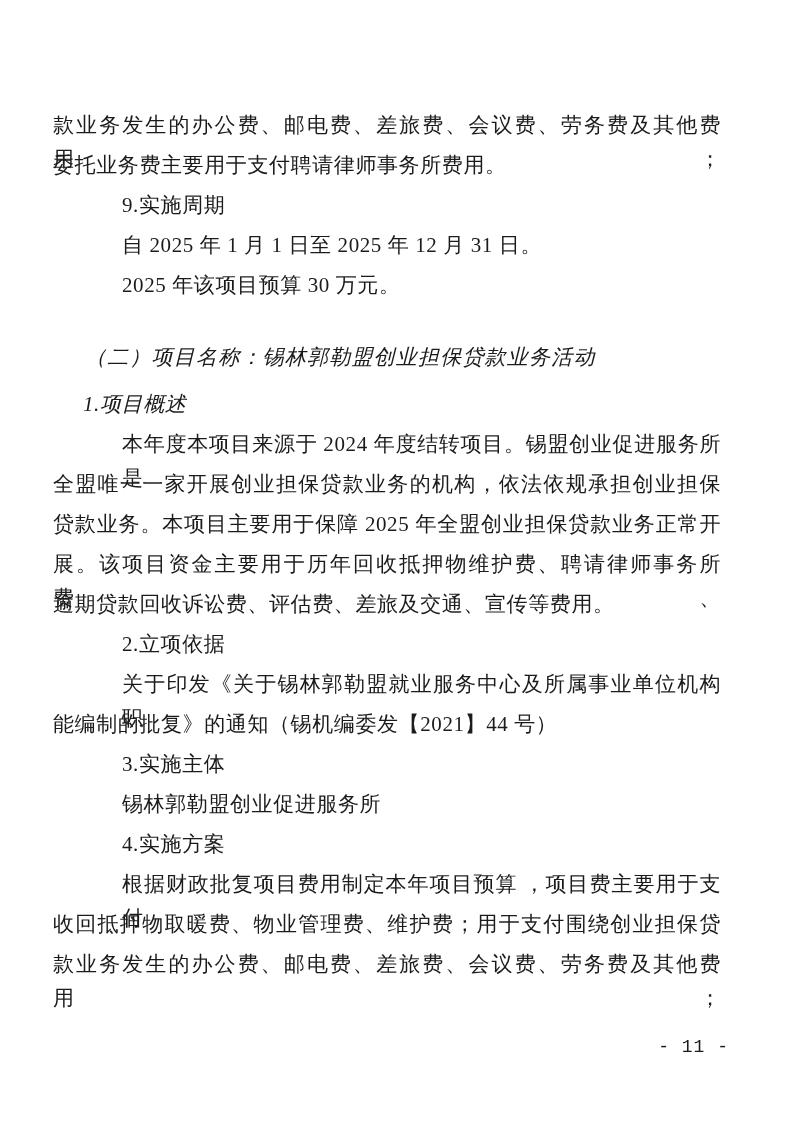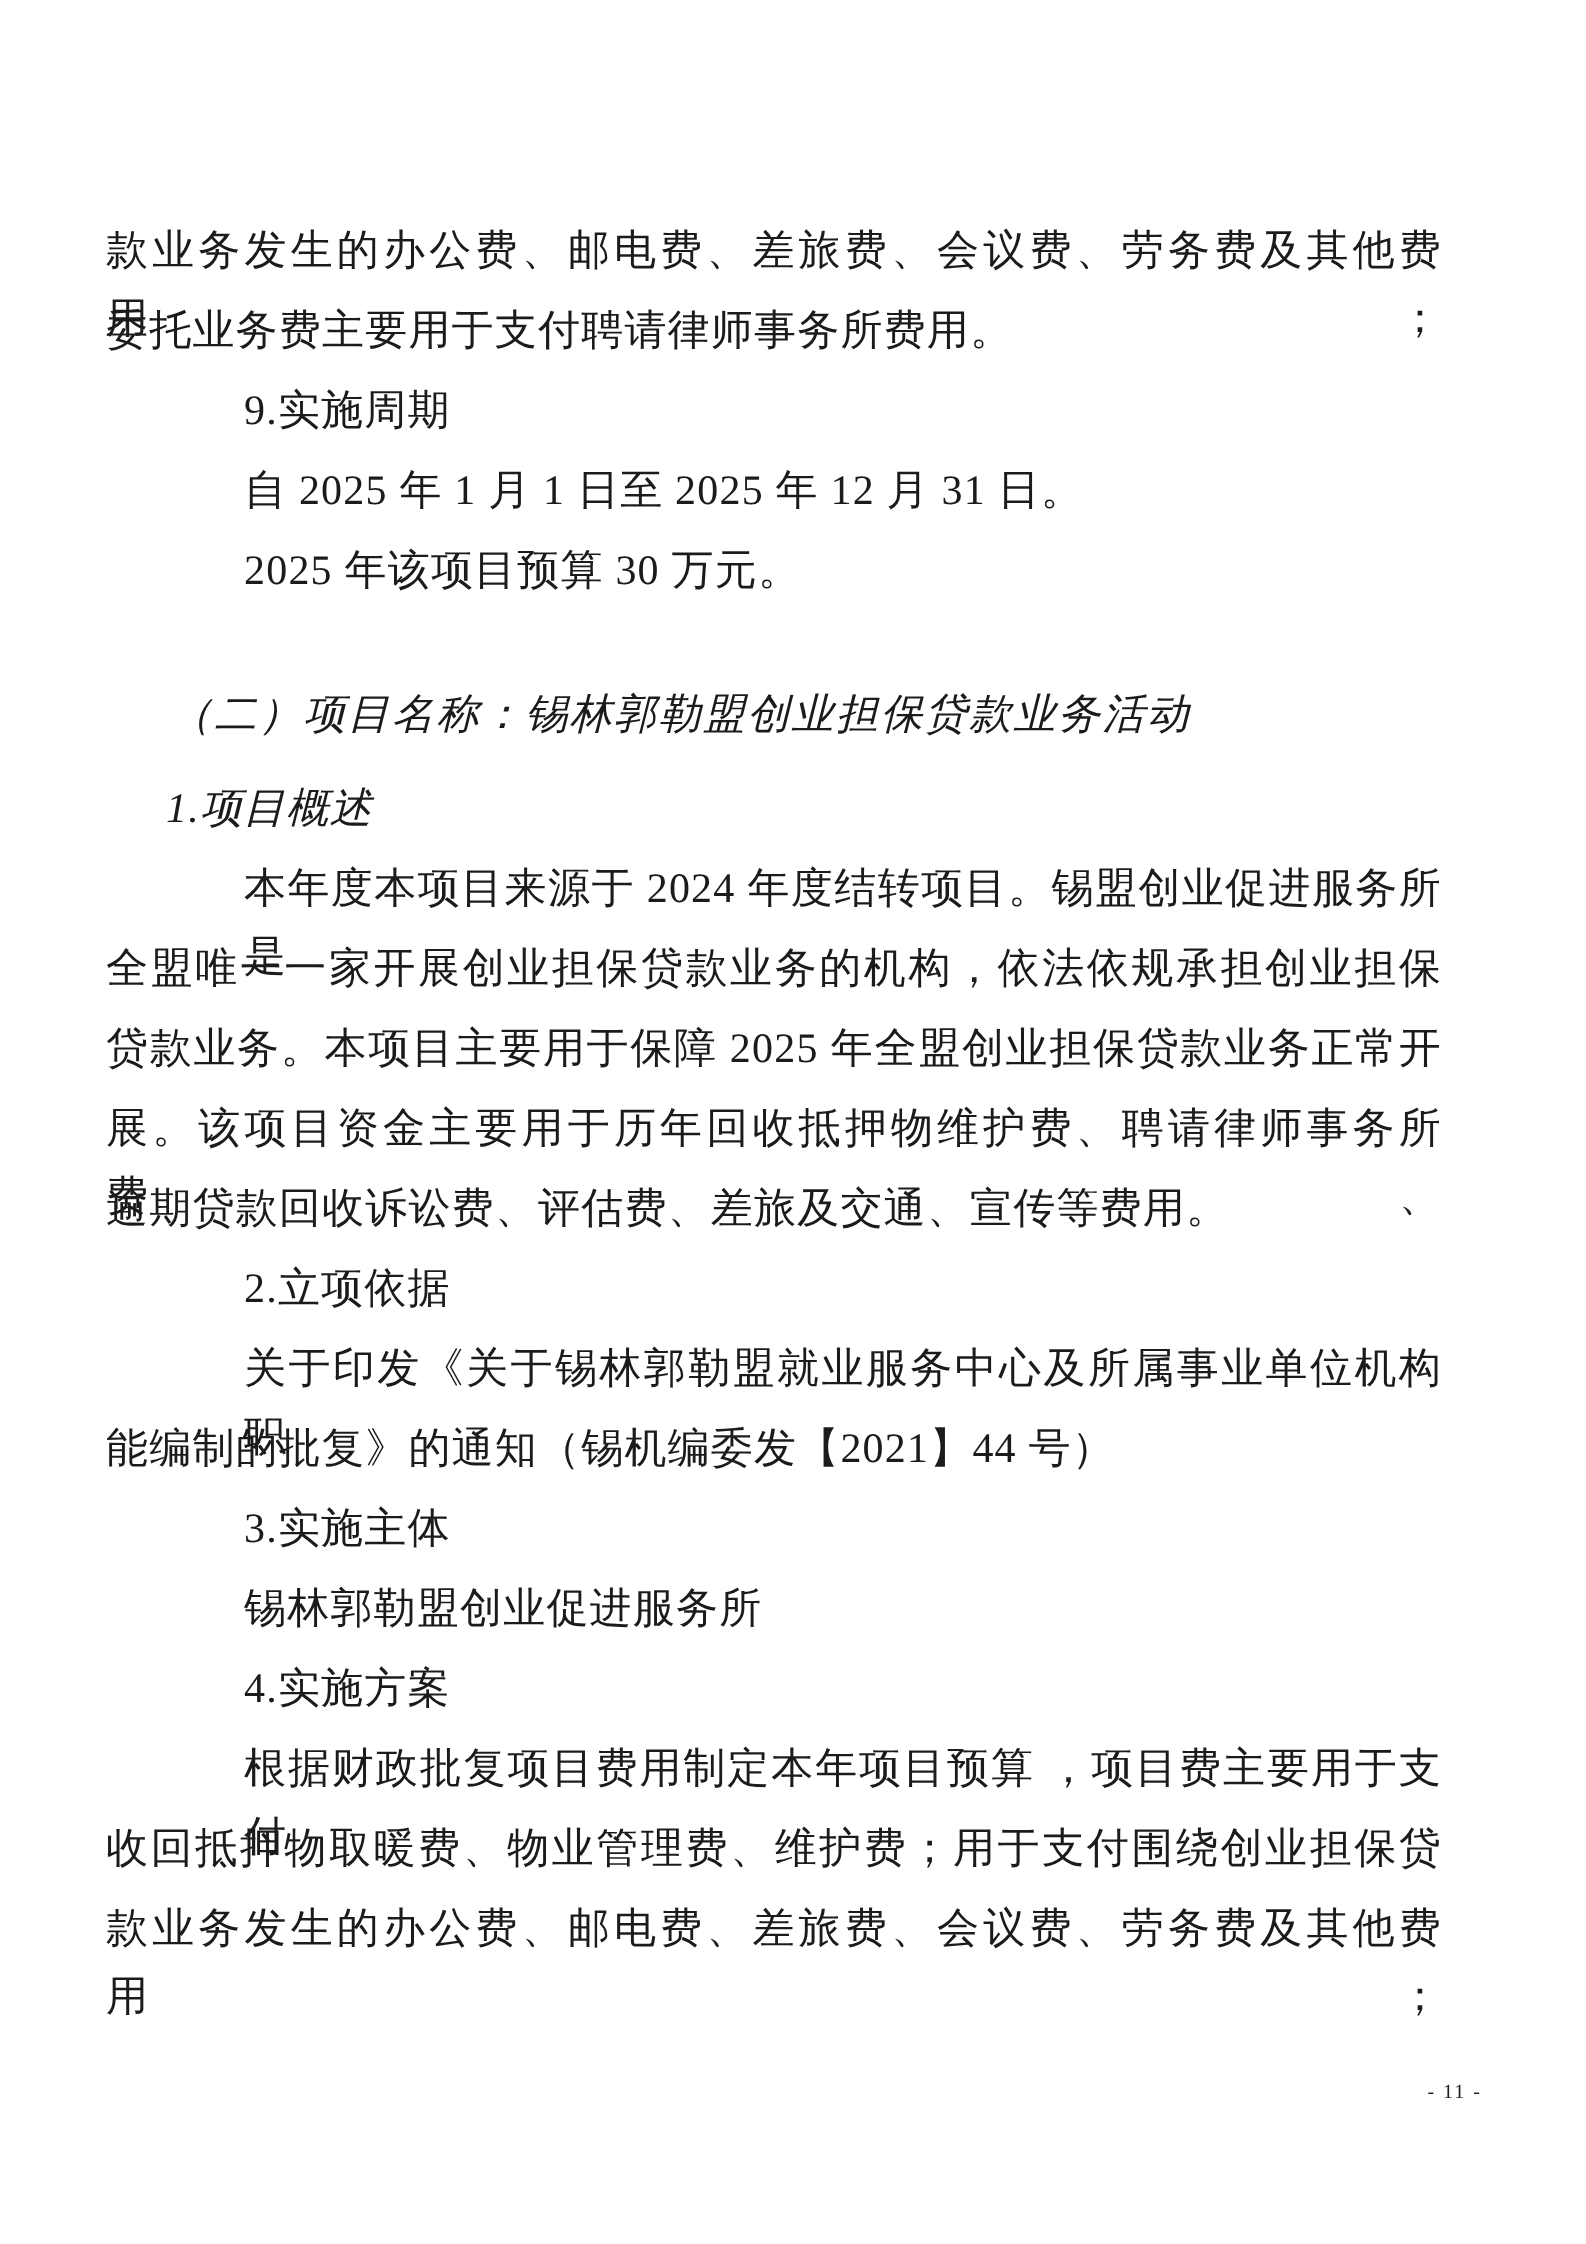--- a/index.html
+++ b/index.html
@@ -37,25 +37,26 @@
   }
   .ind-para { padding-left: 69px; }  
   .ind-sec  { padding-left: 32px; }  
   .ind-sub  { padding-left: 30px; font-style: italic; }  
   .gap-section { margin-top: 32px; font-style: italic; }
   .gap-sub { margin-top: 7px; }
   .section-title { letter-spacing: 1.2px; }
   .page-number {
     position: absolute;
     top: 1038px;
-    right: 52px;
-    font-size: 10px;
+    right: 64px;
+    font-size: 18px;
     line-height: 18px;
     letter-spacing: 1px;
     color: #1b1b1b;
+    font-family: Liberation Mono, monospace;
   }
 </style>
 </head>
 <body>
 
 <div class="page">
   <div class="doc">
 
     <div class="ln fill">款业务发生的办公费、邮电费、差旅费、会议费、劳务费及其他费用；</div>
     <div class="ln">委托业务费主要用于支付聘请律师事务所费用。</div>

